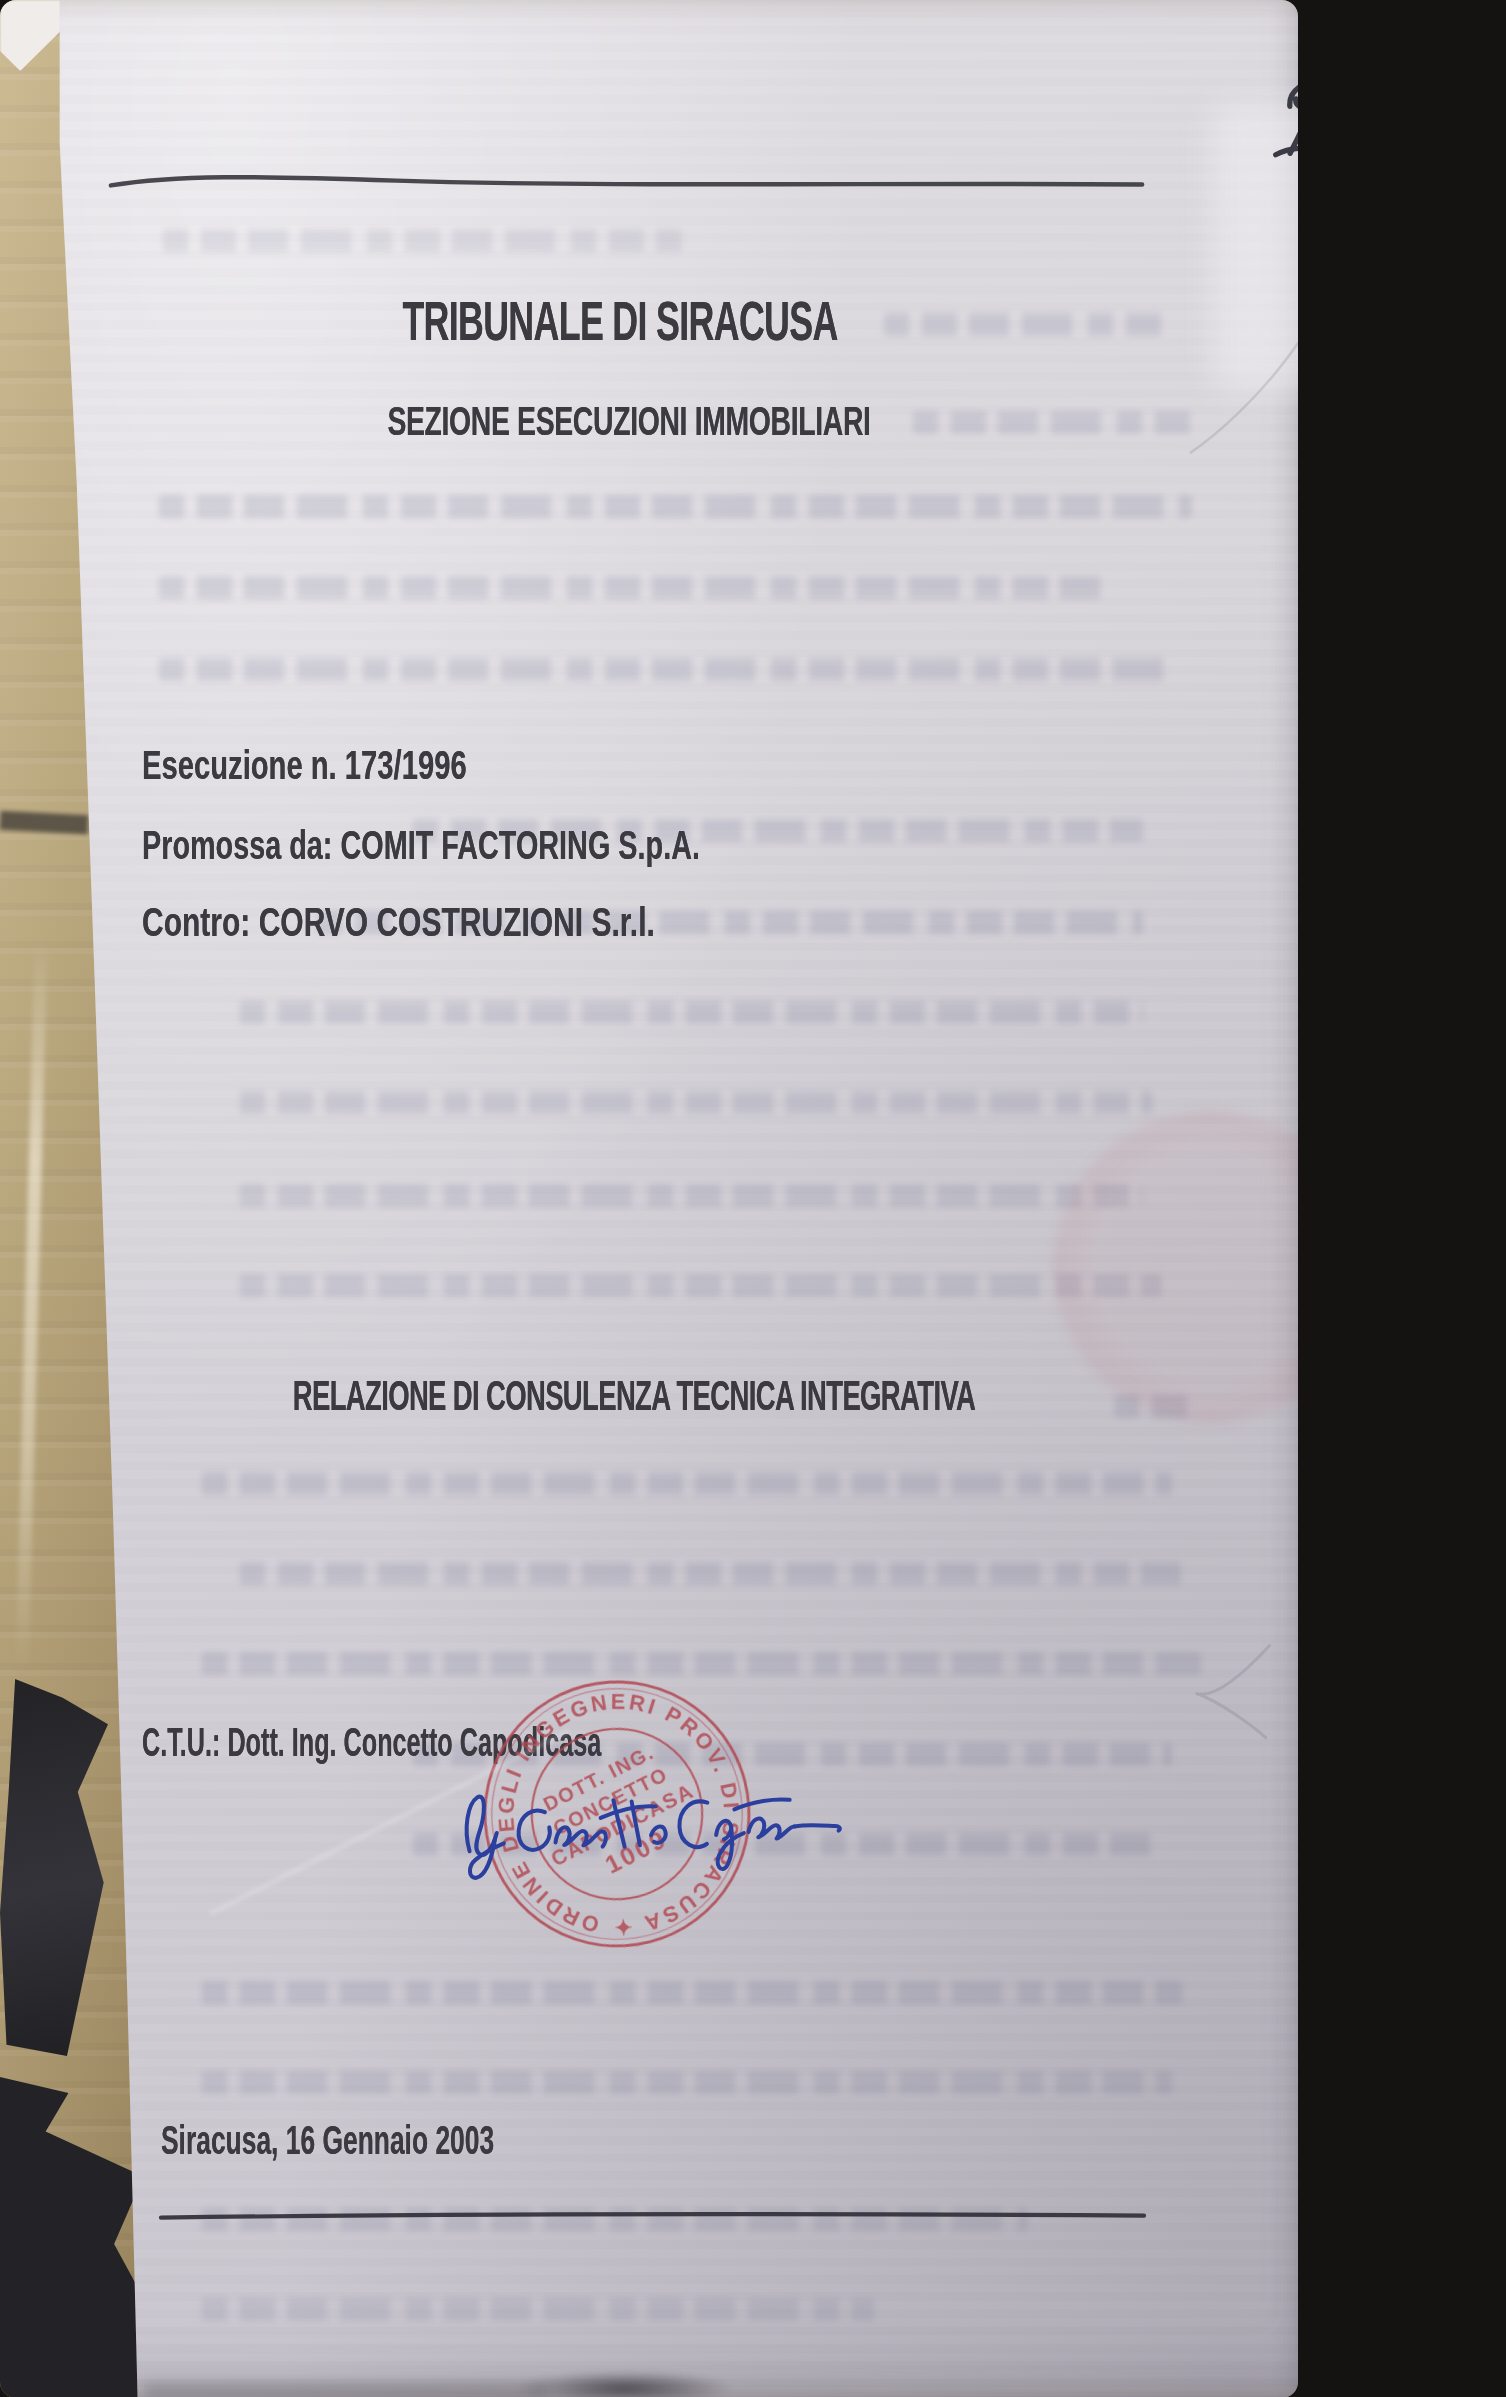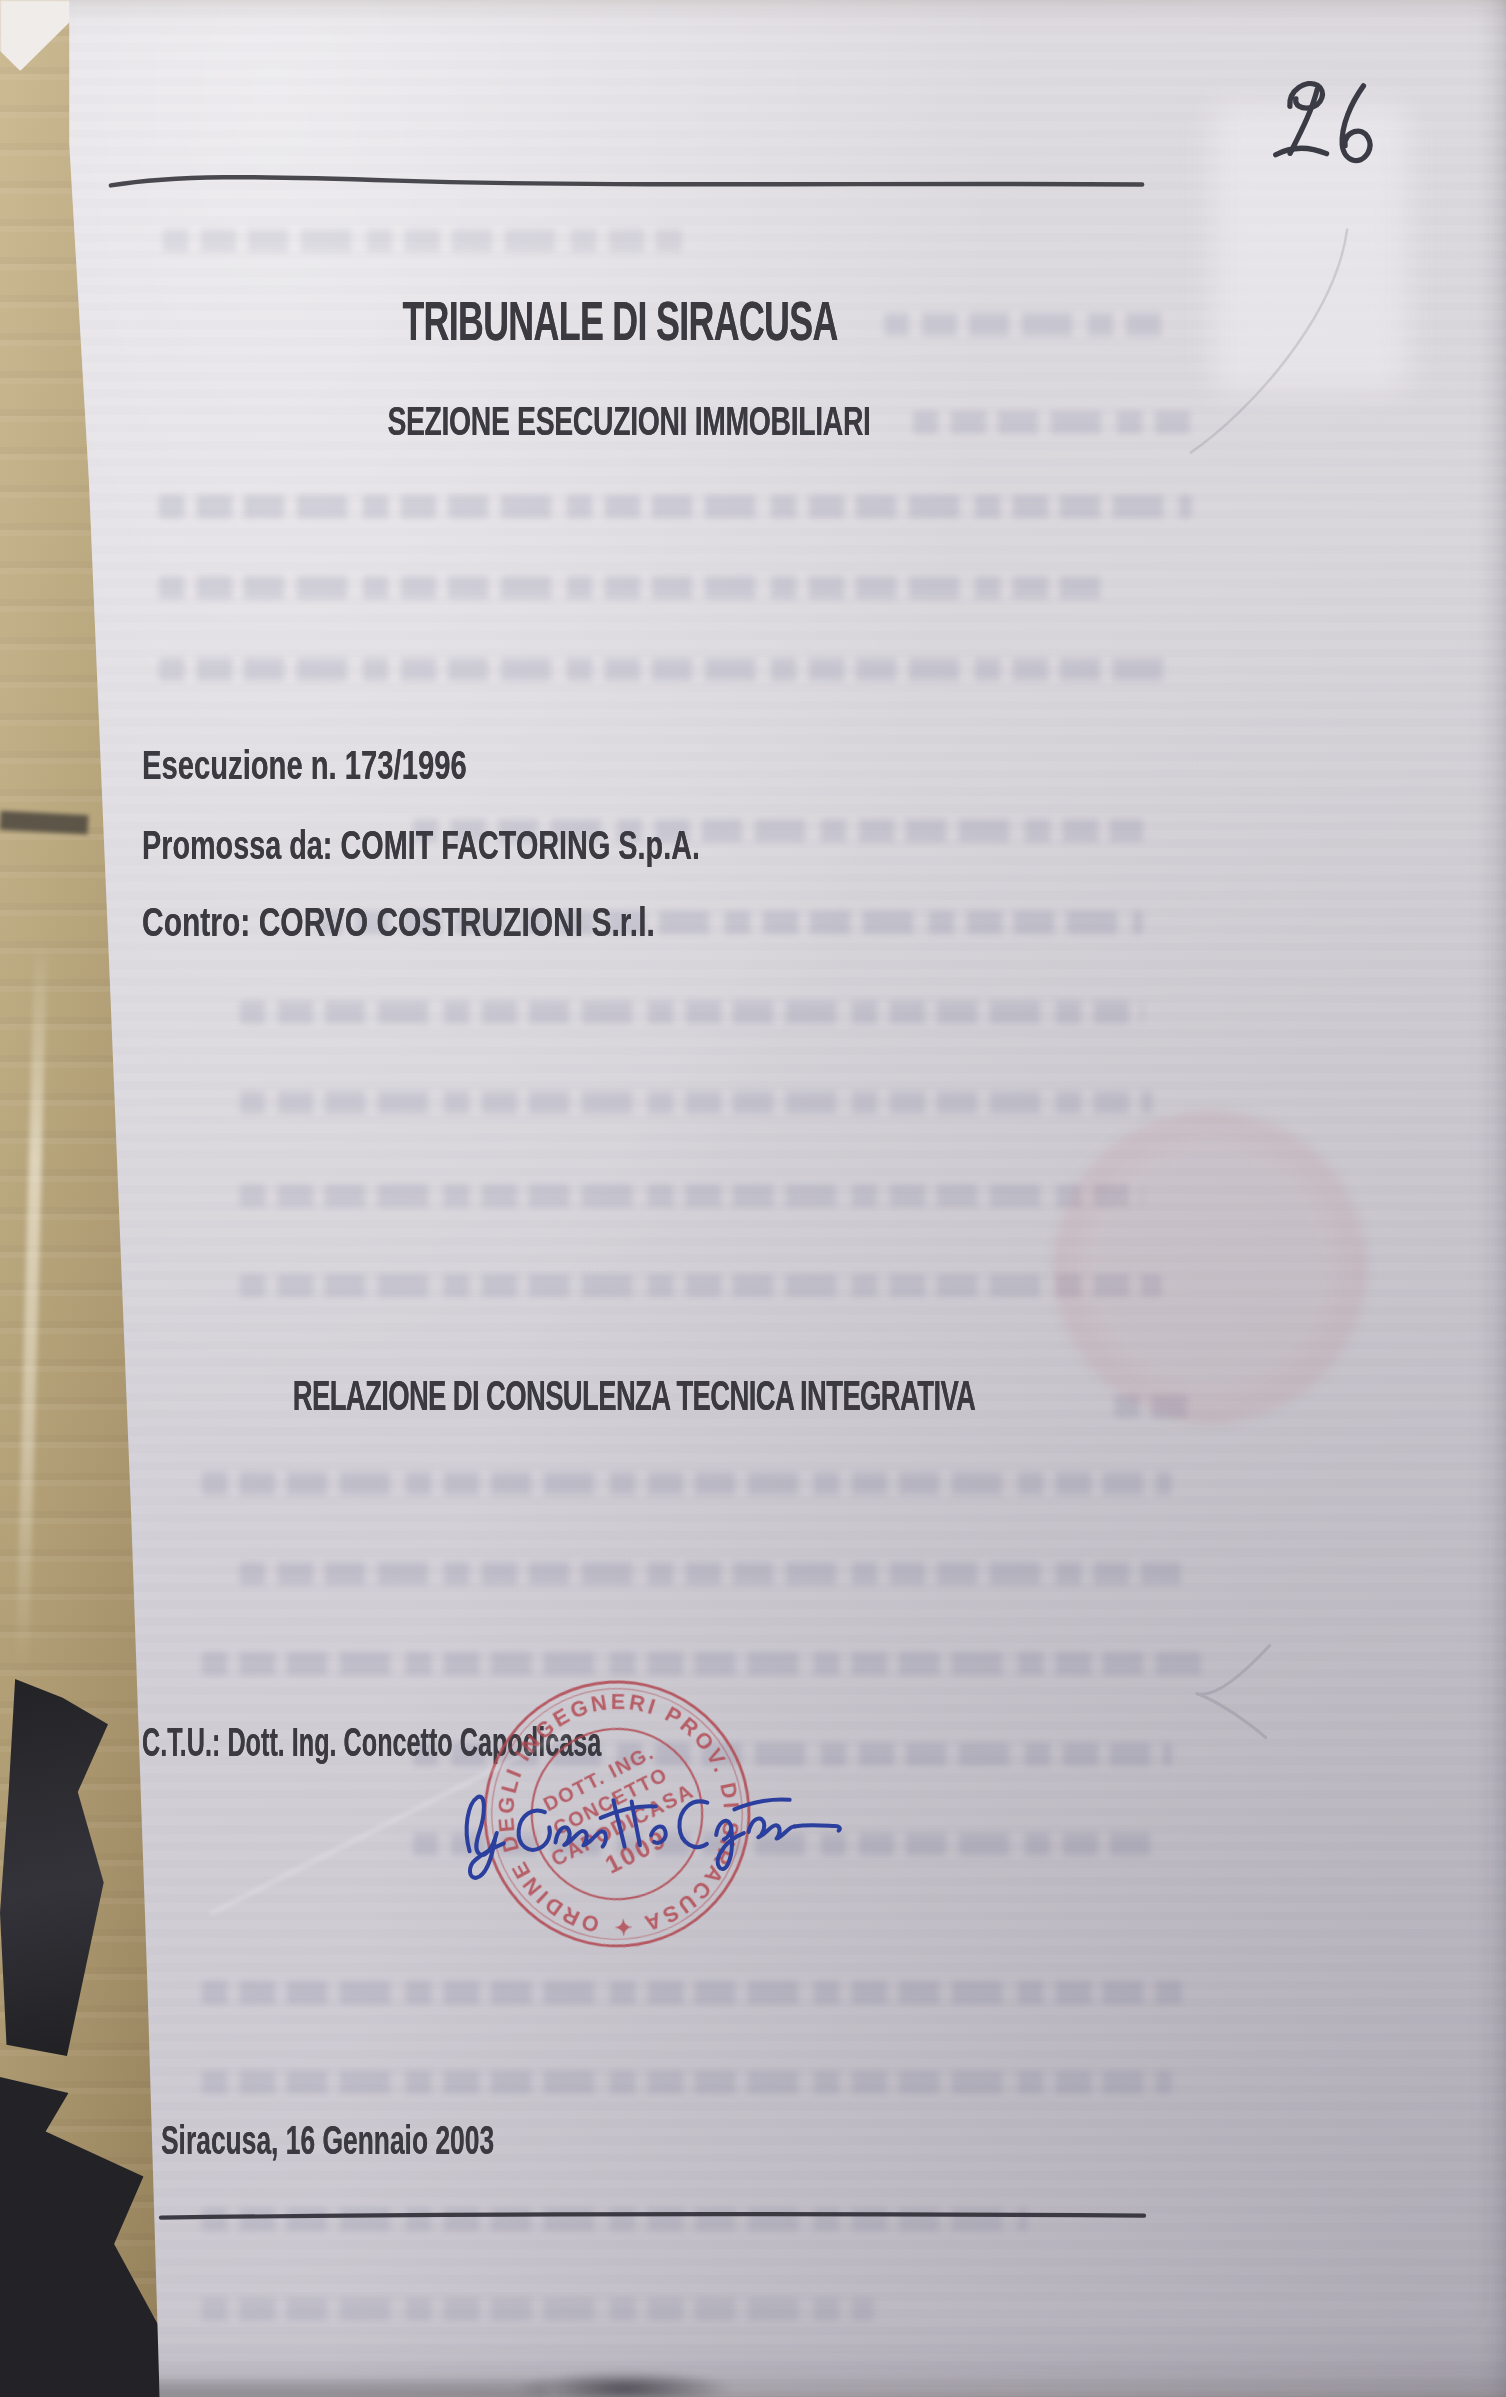--- a/index.html
+++ b/index.html
@@ -1,17 +1,17 @@
 <!DOCTYPE html>
 <html><head>
 <meta charset="utf-8">
 <style>
   html,body{margin:0;padding:0;background:#141312;}
-  #shot{position:relative;width:1506px;height:2398px;overflow:hidden;background:#1a1917;
-        font-family:"Liberation Sans", sans-serif;}
+  #shot{position:relative;width:1298px;height:2398px;overflow:hidden;background:#1a1917;
+        font-family:"Liberation Sans", sans-serif;border-radius:16px;}
 
   
   .binding{position:absolute;left:0;top:0;width:202px;height:100%;
     background:linear-gradient(100deg,#cdbb94 0%,#b9a77e 35%,#a6926a 70%,#8f7b55 100%);}
   .binding .streaks{position:absolute;inset:0;opacity:.5;
     background:repeating-linear-gradient(0deg, rgba(255,255,255,.10) 0 5.8px, rgba(0,0,0,.05) 5.8px 13.4px, transparent 13.4px 38px);}
   .corner-curl{position:absolute;left:0;top:0;width:92px;height:71px;background:#efecea;
     clip-path:polygon(0 0,100% 0,22% 100%,0 72%);filter:blur(1px);}
   .binding-mark1{position:absolute;left:0;top:813px;width:88px;height:19px;background:#4d473e;
     transform:rotate(3deg);filter:blur(1.9px);opacity:.85;}

